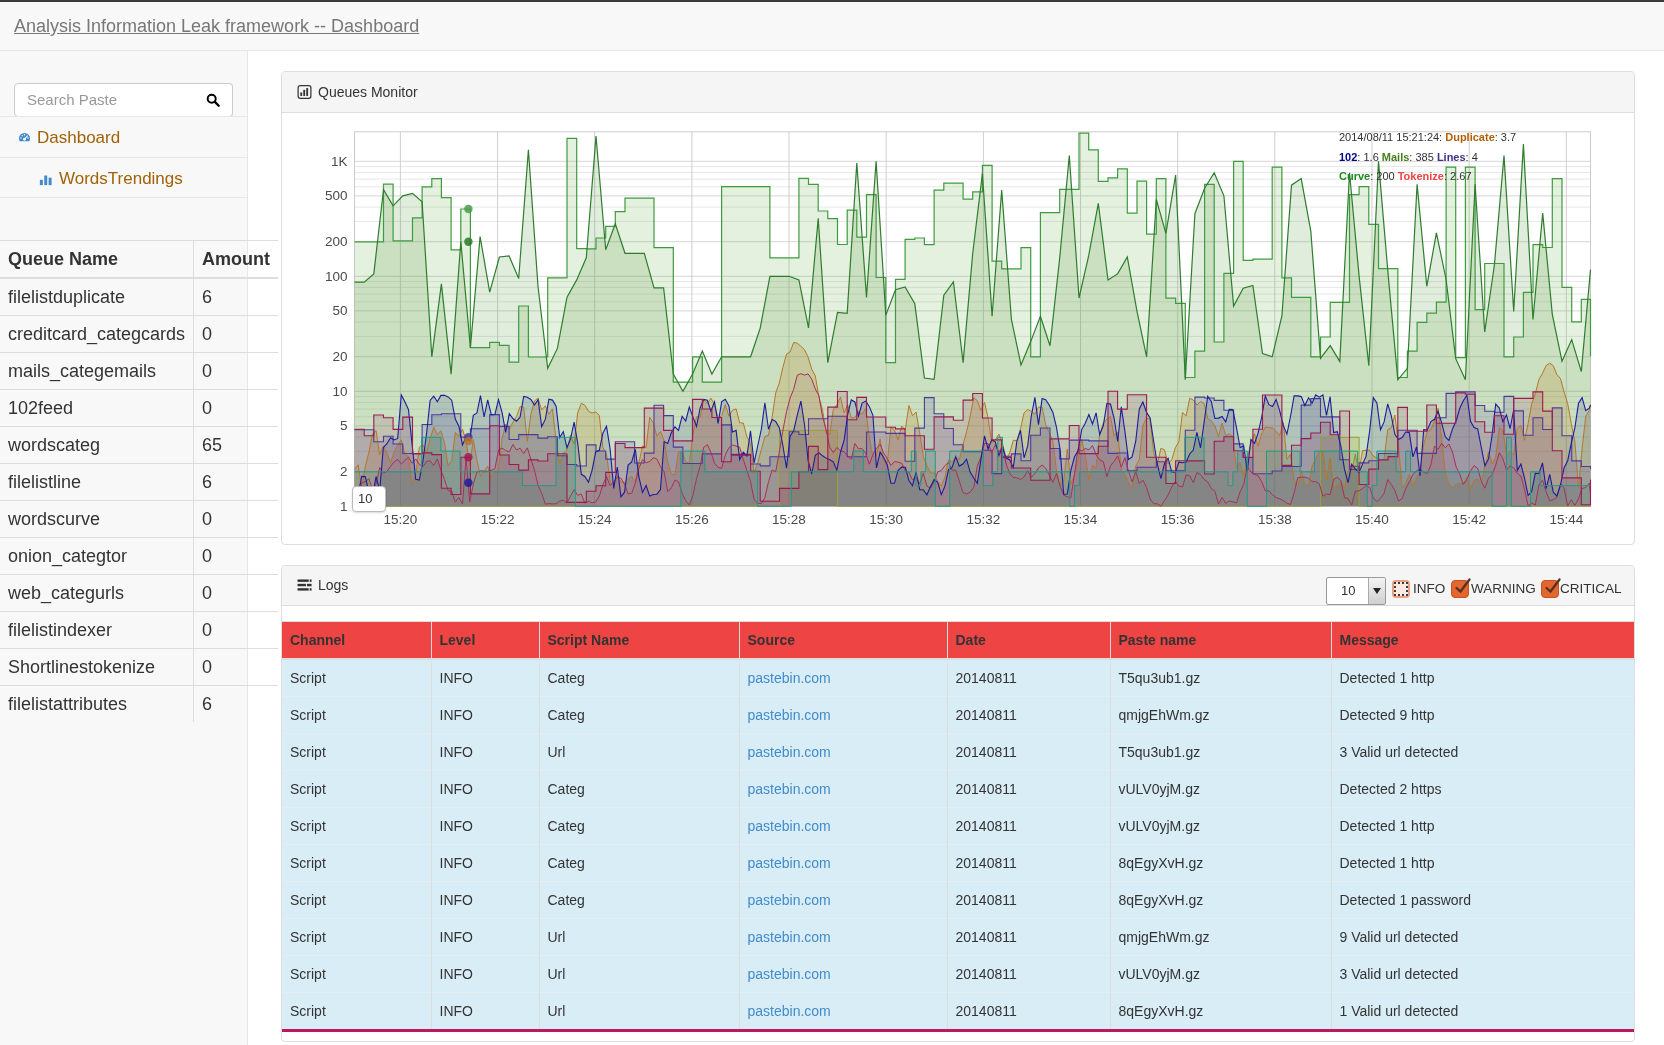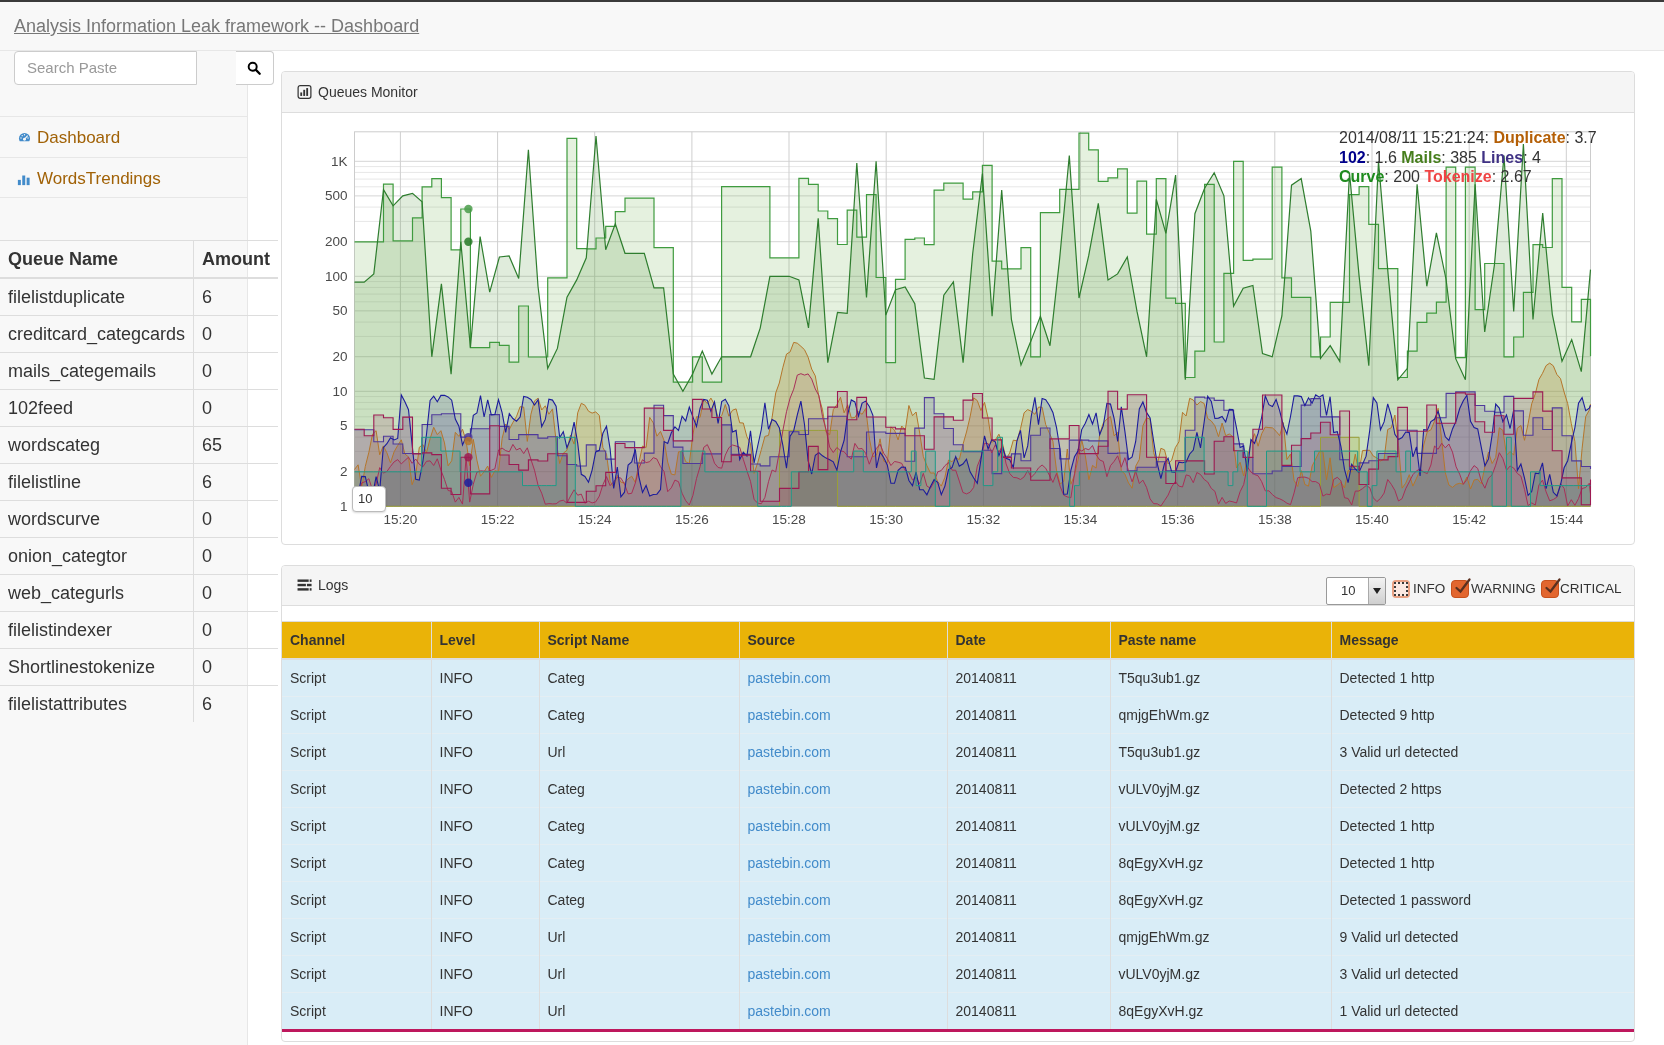--- a/index.html
+++ b/index.html
@@ -3,45 +3,45 @@
 <style>
 * { margin:0; padding:0; box-sizing:border-box; }
 body { font-family:"Liberation Sans",sans-serif; font-size:14px; color:#333; background:#fff;
        width:1664px; height:1045px; position:relative; overflow:hidden; }
 #topline { position:absolute; left:0; top:0; width:100%; height:2px; background:#3b3b3b; z-index:50; }
 #navbar { position:absolute; left:0; top:0; width:100%; height:51px; background:#f8f8f8;
           border-bottom:1px solid #e7e7e7; }
 #brand { position:absolute; left:14px; top:16px; font-size:18px; color:#777;text-decoration:underline; }
 #sidebar { position:absolute; left:0; top:51px; width:248px; height:994px; background:#f8f8f8;
            border-right:1px solid #e7e7e7; }
-#searchwrap { position:absolute; left:14px; top:0; width:260px; height:34px; }
+#searchwrap { position:absolute; left:14px; top:32px; width:219px; height:34px; }
 #searchinput { position:absolute; left:0; top:0; width:183px; height:34px; background:#fff;
   border:1px solid #ccc; border-radius:4px 0 0 4px; color:#999; font-size:15px; line-height:32px;
   padding-left:12px; }
 #searchbtn { position:absolute; right:0; top:0; width:38px; height:34px; background:#fff;
   border:1px solid #ccc; border-left:0; border-radius:0 4px 4px 0; }
 .menuitem { position:absolute; left:0; width:248px; height:41px; border-top:1px solid #e7e7e7;
   color:#a16207; font-size:17px; line-height:41px; }
 .menuitem .mico { display:inline-block; width:16px; margin-left:17px; margin-right:4px; vertical-align:-2px; }
 #m1 { top:65px; }
-#m2 { top:106px; border-bottom:1px solid #e7e7e7; }
+#m2 { top:106px; border-bottom:1px solid #e7e7e7;padding-left:22px; }
 #qtable { position:absolute; left:0; top:189px; width:249px; border-collapse:collapse; font-size:18px; }
 #qtable th, #qtable td { text-align:left; padding:8px; border-top:1px solid #ddd; font-weight:normal; line-height:20px; }
 #qtable th { font-weight:bold; border-bottom:2px solid #ddd; }
 #qtable td+td, #qtable th+th { border-left:1px solid #ddd; width:93px; }
 .panel { position:absolute; left:281px; width:1354px; background:#fff; border:1px solid #ddd;
   border-radius:4px; }
 .phead { height:41px; background:#f5f5f5; border-bottom:1px solid #ddd; border-radius:3px 3px 0 0;
   line-height:40px; padding-left:15px; font-size:14px; color:#333; }
 #lpanel .phead { height:40px; line-height:39px; }
 #qpanel { top:71px; height:474px; }
 #lpanel { top:565px; height:477px; }
 .hico { display:inline-block; vertical-align:-2px; margin-right:6px; }
 #chartwrap { position:absolute; left:0px; top:40px; width:1352px; height:432px; }
-#legend { position:absolute; left:1057px; top:16px; font-size:16px; color:#333; line-height:19.5px;
+#legend { position:absolute; left:1057px; top:16px; font-size:11px; color:#333; line-height:19.5px;
   text-align:left; white-space:nowrap; }
 #tenbox { position:absolute; left:70px; top:374px; width:34px; height:26px; background:#fff;
   border:1px solid #bbb; border-radius:4px; font-size:13px; line-height:24px; padding-left:5px; color:#333;
   box-shadow:0 1px 2px rgba(0,0,0,0.15); }
 #lcontrols { position:absolute; left:0; top:0; width:1352px; height:40px; }
 #lselect { position:absolute; left:1044px; top:11px; width:60px; height:28px; background:#fff;
   border:1px solid #999; font-size:13px; text-align:left; padding-left:14px; line-height:26px;
   border-radius:2px; color:#333; }
 #lselect .arr { position:absolute; right:0; top:0; width:17px; height:26px;
   background:linear-gradient(#f3f3f3,#cfcfcf); border-left:1px solid #aaa; }
@@ -49,21 +49,21 @@
   border-top:6px solid #222; }
 .chk { position:absolute; top:14px; width:18px; height:18px; border-radius:4px; }
 .chk.off { background:#fbe9e2; border:2px solid #e9a183; }
 .chk.off:after { content:""; position:absolute; left:0px; top:0px; right:0px; bottom:0px;
   border:2px dotted #3a3a3a; }
 .chk.on { background:#e2662f; border:1px solid #c8511d; }
 .chklabel { position:absolute; top:14px; height:18px; line-height:18px; font-size:13.5px; color:#333; }
 #ltable { position:absolute; left:0; top:55px; width:1352px; border-collapse:collapse;
   table-layout:fixed; font-size:14px; }
 #ltable th { text-align:left; font-weight:bold; padding:8px; border-bottom:2px solid #ddd;
-  border-top:1px solid #ddd; background:#eab308; line-height:20px; }
+  border-top:1px solid #ddd; background:#ef4444; line-height:20px; }
 #ltable th+th, #ltable td+td { border-left:1px solid #ddd; }
 #ltable td { padding:8px; background:#d9edf7; border-top:1px solid #e4eef3; line-height:20px; }
 #ltable tr:first-child td { border-top:0; }
 #ltable a { color:#428bca; text-decoration:none; }
 #ltable tbody { border-bottom:3px solid #be185d; }
 .c0 { width:149px; } .c1 { width:108px; } .c2 { width:200px; } .c3 { width:208px; }
 .c4 { width:163px; } .c5 { width:221px; } .c6 { width:303px; }
 </style></head>
 <body>
 <div id="navbar"></div>

